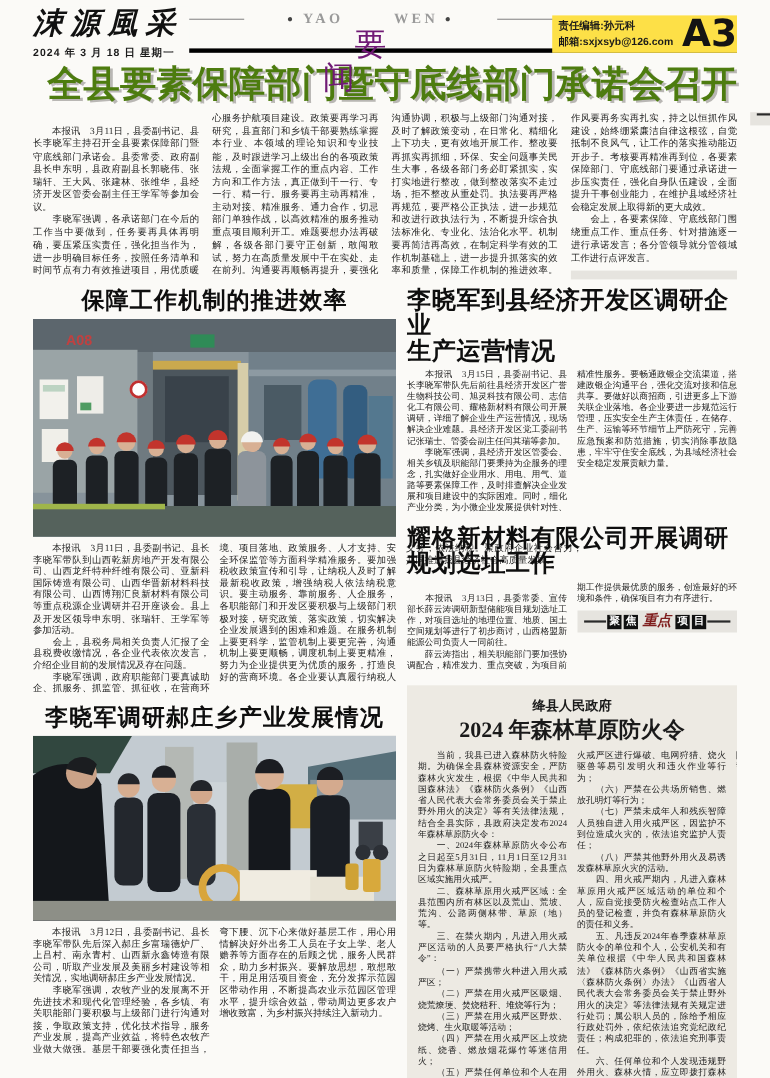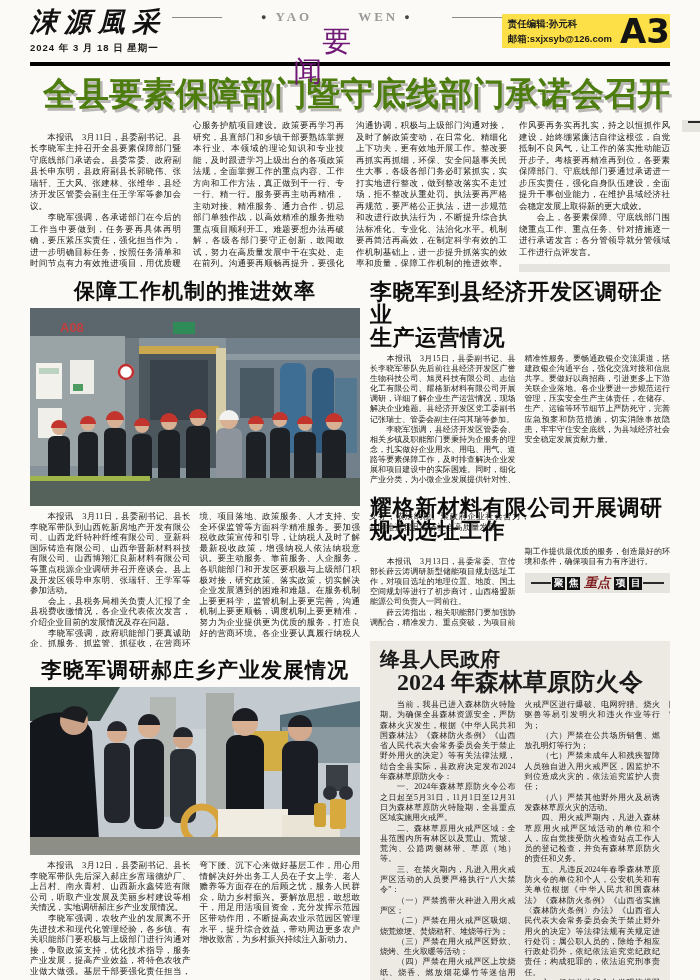--- a/index.html
+++ b/index.html
@@ -3,21 +3,21 @@
 <meta charset="utf-8">
 <style>
   * { margin:0; padding:0; box-sizing:border-box; }
   html,body { background:#e8e6e1; }
   .page{
     width:700px; height:980px; margin:0 auto; background:#fbfaf7;
     font-family:"Liberation Serif","DejaVu Serif",serif; color:#1a1a1a;
     padding:0 30px; overflow:hidden; position:relative;
   }
   
-  .masthead{ position:relative; height:62px; }
+  .masthead{ position:relative; height:44px; }
   .mast-topline{ position:absolute; left:0; right:0; top:17px; height:1px; background:#8a8a8a; }
   .masthead-inner{ position:relative; display:flex; align-items:flex-start; justify-content:space-between; padding-top:6px; }
   .nameplate{ background:#fbfaf7; padding-right:6px; }
   .paper-name{ font-family:"DejaVu Serif","Liberation Serif",serif; font-style:italic; font-weight:bold;
     font-size:27px; letter-spacing:7px; line-height:32px; color:#111; }
   .paper-date{ font-size:9.5px; font-weight:bold; letter-spacing:1px; margin-top:4px; font-family:"Liberation Sans",sans-serif; }
   .section-block{ text-align:center; width:230px; position:relative; }
   .pinyin-row{ display:flex; align-items:center; justify-content:center; gap:6px; font-family:"Liberation Serif",serif;
     color:#9a9a9a; font-size:13px; letter-spacing:3px; font-weight:bold; margin-top:3px; background:#fbfaf7; }
   .pinyin-row .dot{ color:#444; font-size:9px; }
@@ -50,22 +50,22 @@
   .col-left{ width:330px; }
   .col-right{ width:300px; }
   .lt-title{ font-size:21px; text-align:center; line-height:26px; margin:2px 0 4px 0; letter-spacing:1px; }
   .rt-title{ font-size:22px; line-height:23px; margin:4px 0 5px 0; letter-spacing:0.5px; }
   .photo{ width:100%; display:block; background:#7c8890; }
   .caption-gap{ height:5px; }
   .txt-left{ font-size:8.5px; line-height:10.6px; }
   .txt-right{ font-size:8px; line-height:10.1px; }
   
   .notice{ background:#edeae3; margin-top:8px; padding:8px 10px 6px 10px; height:372px; overflow:hidden; }
-  .notice-t1{ font-weight:bold; font-size:20px; line-height:21px; font-family:"Liberation Serif",serif; }
-  .notice-t2{ text-align:center; font-weight:bold; font-size:24px; line-height:25px; margin-bottom:5px; font-family:"Liberation Serif",serif; }
+  .notice-t1{ text-align:center; font-weight:bold; font-size:12px; line-height:21px; font-family:"Liberation Serif",serif; }
+  .notice-t2{ text-align:center; font-weight:bold; font-size:20px; line-height:25px; margin-bottom:5px; font-family:"Liberation Serif",serif; }
   .notice-body{ font-size:8px; line-height:10.3px; height:300px; }
 </style>
 </head>
 <body>
 
 <div class="page">
 
   <div class="masthead">
     <div class="mast-topline"></div>
     <div class="masthead-inner">

